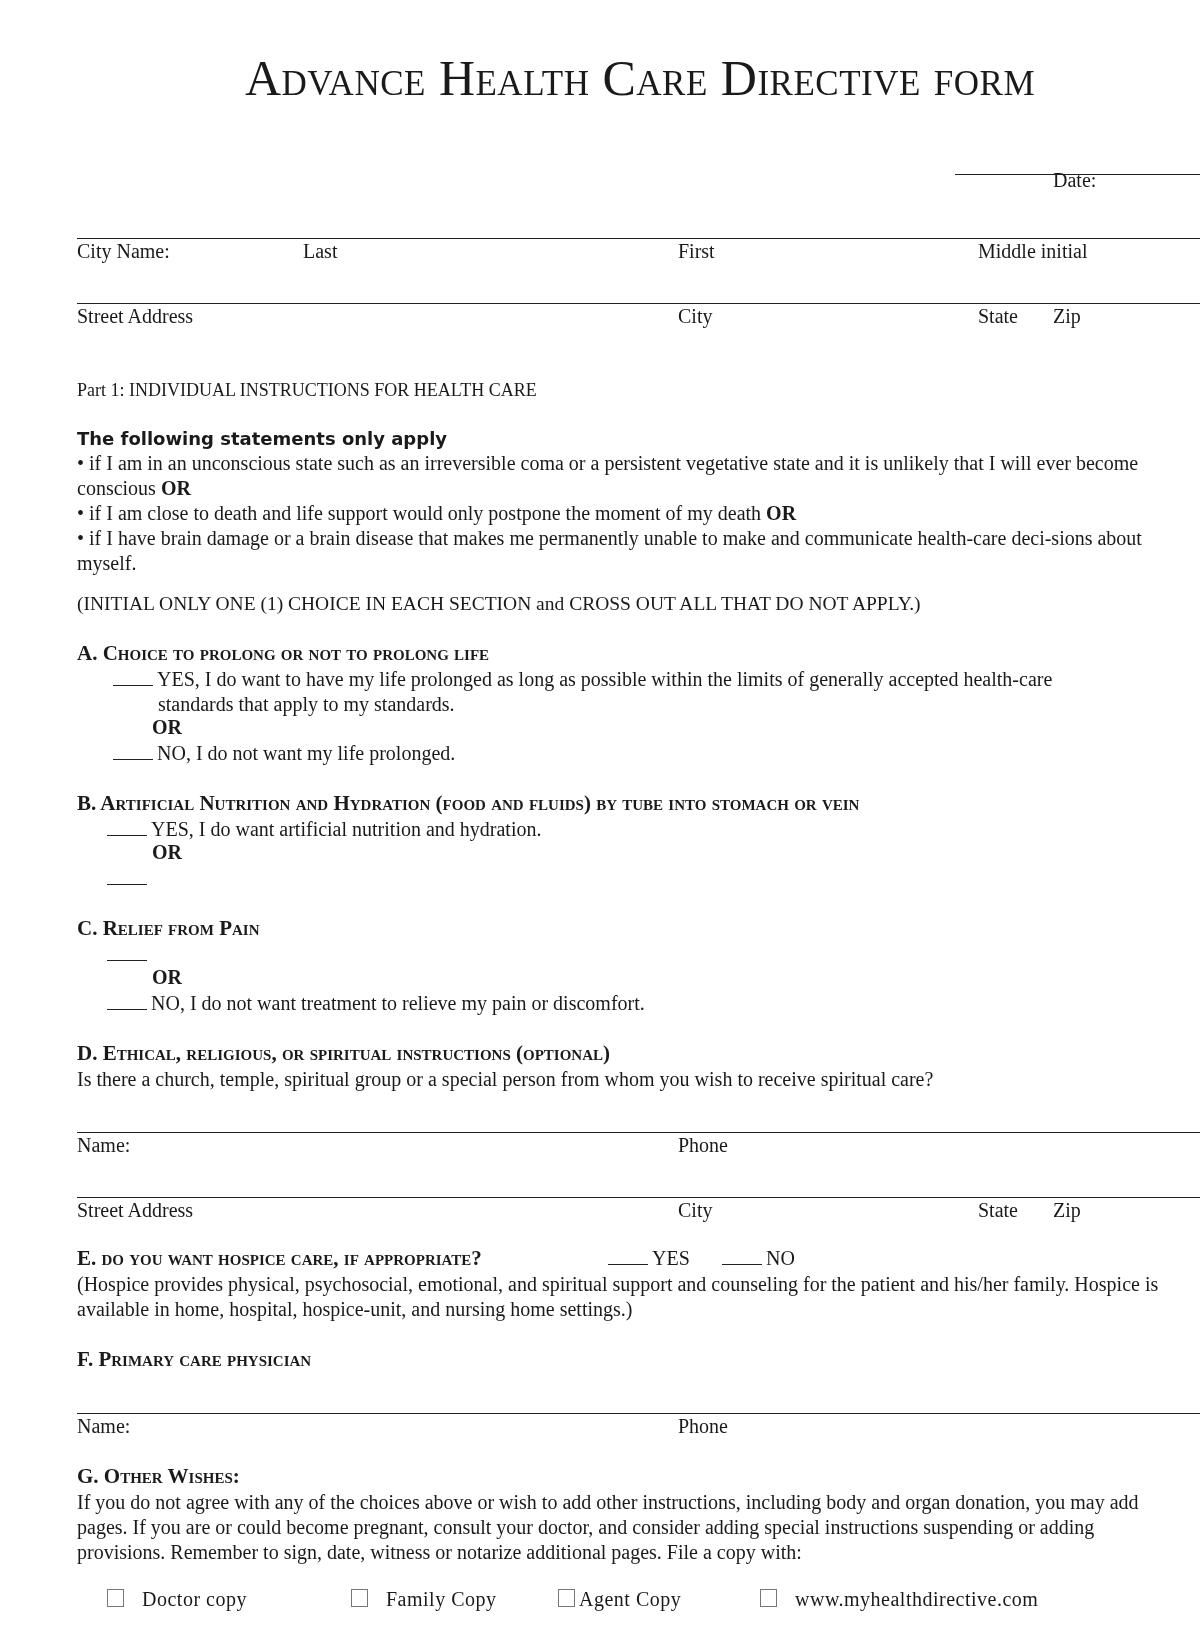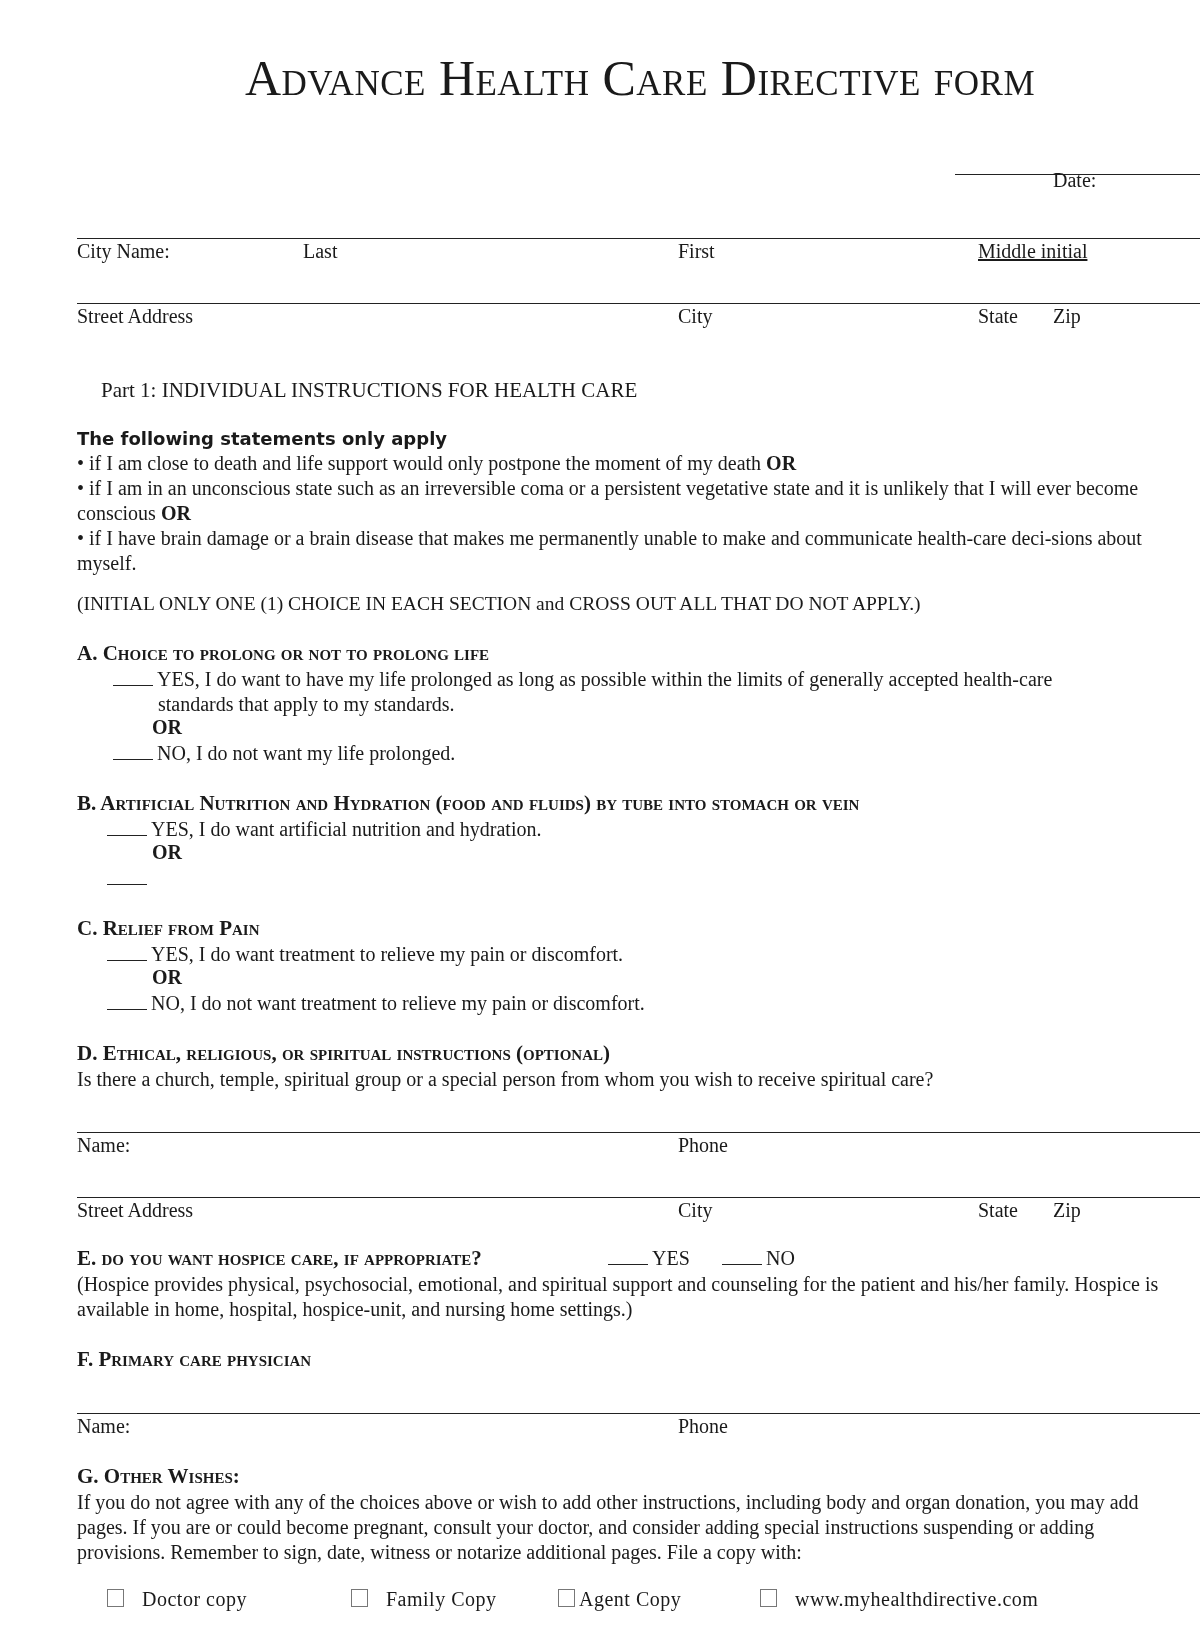--- a/index.html
+++ b/index.html
@@ -8,21 +8,21 @@
     font-family: "Liberation Serif", "DejaVu Serif", serif;
     color: #1a1a1a; font-size: 20px;
   }
   .abs { position: absolute; white-space: nowrap; }
   .title {
     left: 0; width: 1280px; top: 48px; text-align: center;
     font-size: 50px; font-variant: small-caps; letter-spacing: 0.5px; line-height: 60px;
   }
   .rule { position: absolute; height: 0; border-top: 1.5px solid #222; }
   .lbl { position: absolute; font-size: 20px; line-height: 24px; white-space: nowrap; }
-  .part { font-size: 21px; margin-left: 24px; }
+  .part { font-size: 18px; }
   .sans-bold { font-family: "DejaVu Sans", "Liberation Sans", sans-serif; font-weight: bold; font-size: 18px; }
   .para { position: absolute; left: 77px; width: 1120px; font-size: 20px; line-height: 25px; white-space: normal; }
   .sec { position: absolute; left: 77px; font-weight: bold; font-variant: small-caps; font-size: 21px; white-space: nowrap; }
   .opt { position: absolute; font-size: 20px; line-height: 25px; white-space: nowrap; }
   .or { position: absolute; font-weight: bold; font-size: 20px; }
   .blank { display: inline-block; width: 40px; border-bottom: 1.5px solid #222; margin-right: 4px; height: 18px; vertical-align: baseline; }
   .cb { position: absolute; font-size: 20px; white-space: nowrap; letter-spacing: 0.5px; }
   .box { display: inline-block; width: 15px; height: 16px; border: 1px solid #777; vertical-align: -1px; margin-right: 18px; }
   b { font-weight: bold; }
 </style>
@@ -31,52 +31,52 @@
 
 <div class="abs title">Advance Health Care Directive form</div>
 
 <div class="rule" style="left:955px; width:245px; top:174px;"></div>
 <div class="lbl" style="left:1053px; top:168px;">Date:</div>
 
 <div class="rule" style="left:77px; width:1123px; top:238px;"></div>
 <div class="lbl" style="left:77px; top:239px;">City Name:</div>
 <div class="lbl" style="left:303px; top:239px;">Last</div>
 <div class="lbl" style="left:678px; top:239px;">First</div>
-<div class="lbl" style="left:978px; top:239px;text-decoration:underline;">Middle initial</div>
+<div class="lbl" style="left:978px; top:239px;">Middle initial</div>
 
 <div class="rule" style="left:77px; width:1123px; top:303px;"></div>
 <div class="lbl" style="left:77px; top:304px;">Street Address</div>
 <div class="lbl" style="left:678px; top:304px;">City</div>
 <div class="lbl" style="left:978px; top:304px;">State</div>
 <div class="lbl" style="left:1053px; top:304px;">Zip</div>
 
 <div class="lbl part" style="left:77px; top:378px;">Part 1: INDIVIDUAL INSTRUCTIONS FOR HEALTH CARE</div>
 <div class="lbl sans-bold" style="left:77px; top:427px;">The following statements only apply</div>
 
 <div class="para" style="top:451px;">
+  <div><span>• if I am in an unconscious state such as an irreversible coma or a persistent vegetative state and it is unlikely that I will ever become conscious</span> <b>OR</b></div>
   <div><span>• if I am close to death and life support would only postpone the moment of my death</span> <b>OR</b></div>
-  <div><span>• if I am in an unconscious state such as an irreversible coma or a persistent vegetative state and it is unlikely that I will ever become conscious</span> <b>OR</b></div>
   <div>• if I have brain damage or a brain disease that makes me permanently unable to make and communicate health-care deci-sions about myself.</div>
 </div>
 
 <div class="lbl" style="left:77px; top:592px; font-size:19.5px;">(INITIAL ONLY ONE (1) CHOICE IN EACH SECTION and CROSS OUT ALL THAT DO NOT APPLY.)</div>
 
 <div class="sec" style="top:641px;">A. Choice to prolong or not to prolong life</div>
 <div class="opt" style="left:113px; top:667px;"><span class="blank"></span><span>YES, I do want to have my life prolonged as long as possible within the limits of generally accepted health-care</span></div>
 <div class="opt" style="left:158px; top:692px;">standards that apply to my standards.</div>
 <div class="or" style="left:152px; top:716px;">OR</div>
 <div class="opt" style="left:113px; top:741px;"><span class="blank"></span><span>NO, I do not want my life prolonged.</span></div>
 
 <div class="sec" style="top:791px;">B. Artificial Nutrition and Hydration (food and fluids) by tube into stomach or vein</div>
 <div class="opt" style="left:107px; top:817px;"><span class="blank"></span><span>YES, I do want artificial nutrition and hydration.</span></div>
 <div class="or" style="left:152px; top:841px;">OR</div>
 <div class="opt" style="left:107px; top:866px;"><span class="blank"></span></div>
 
 <div class="sec" style="top:916px;">C. Relief from Pain</div>
-<div class="opt" style="left:107px; top:942px;"><span class="blank"></span><span>YES, I do want treatment to relieve my pain or discomfort.</span></div>
+<div class="opt" style="left:107px; top:942px;"><span class="blank"></span></div>
 <div class="or" style="left:152px; top:966px;">OR</div>
 <div class="opt" style="left:107px; top:991px;"><span class="blank"></span><span>NO, I do not want treatment to relieve my pain or discomfort.</span></div>
 
 <div class="sec" style="top:1041px;">D. Ethical, religious, or spiritual instructions (optional)</div>
 <div class="opt" style="left:77px; top:1067px;">Is there a church, temple, spiritual group or a special person from whom you wish to receive spiritual care?</div>
 
 <div class="rule" style="left:77px; width:1123px; top:1132px;"></div>
 <div class="lbl" style="left:77px; top:1133px;">Name:</div>
 <div class="lbl" style="left:678px; top:1133px;">Phone</div>
 

